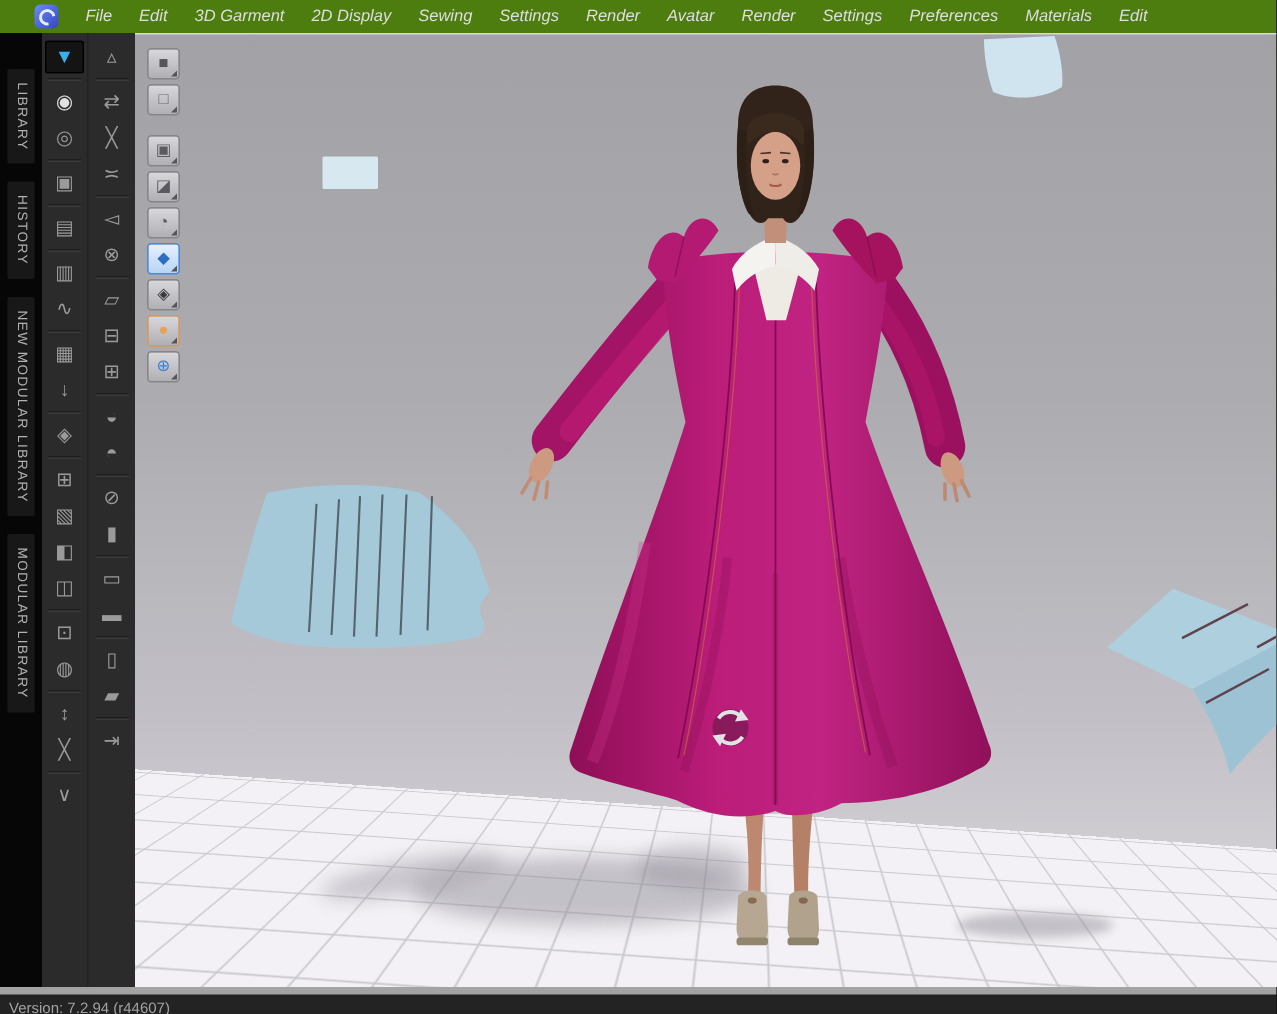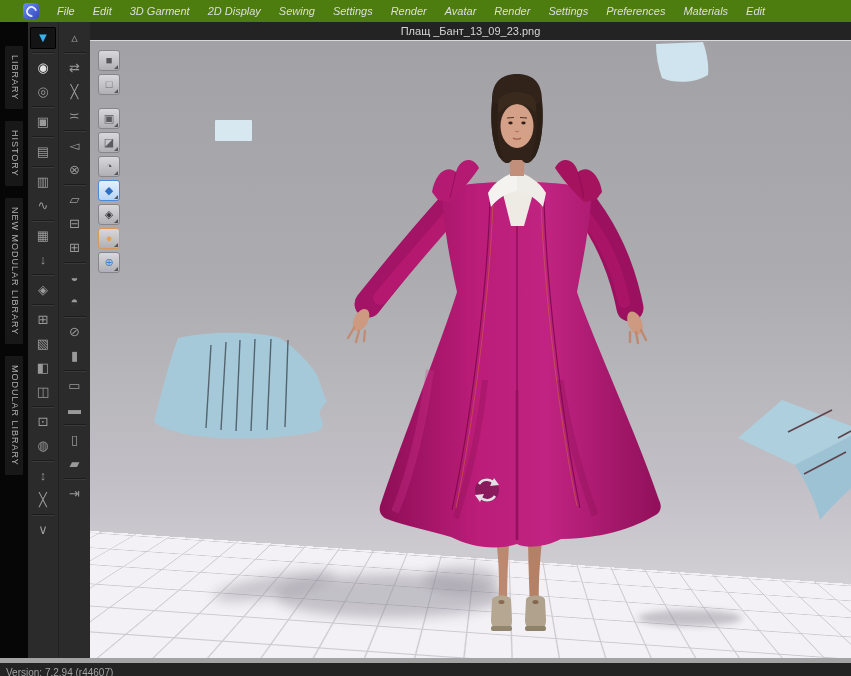--- a/index.html
+++ b/index.html
@@ -143,23 +143,20 @@
           <div class="tool-btn"><span class="glyph">▬</span></div>
           <div class="tool-sep"></div>
           <div class="tool-btn"><span class="glyph">▯</span></div>
           <div class="tool-btn"><span class="glyph">▰</span></div>
           <div class="tool-sep"></div>
           <div class="tool-btn"><span class="glyph">⇥</span></div>
         </div>
     </div>
 
     <div class="right">
-      <div class="titlebar">
-        <span class="filename">Плащ _Бант_13_09_23.png</span>
-      </div>
 
       <div class="viewport">
         <div class="floor-wrap">
             <div class="floor"></div>
           </div>
 
         <svg class="scene" viewBox="0 0 761 618" preserveAspectRatio="none">
           <defs>
             <filter id="blur6" x="-60%" y="-60%" width="220%" height="220%">
                 <feGaussianBlur stdDeviation="6"></feGaussianBlur>

